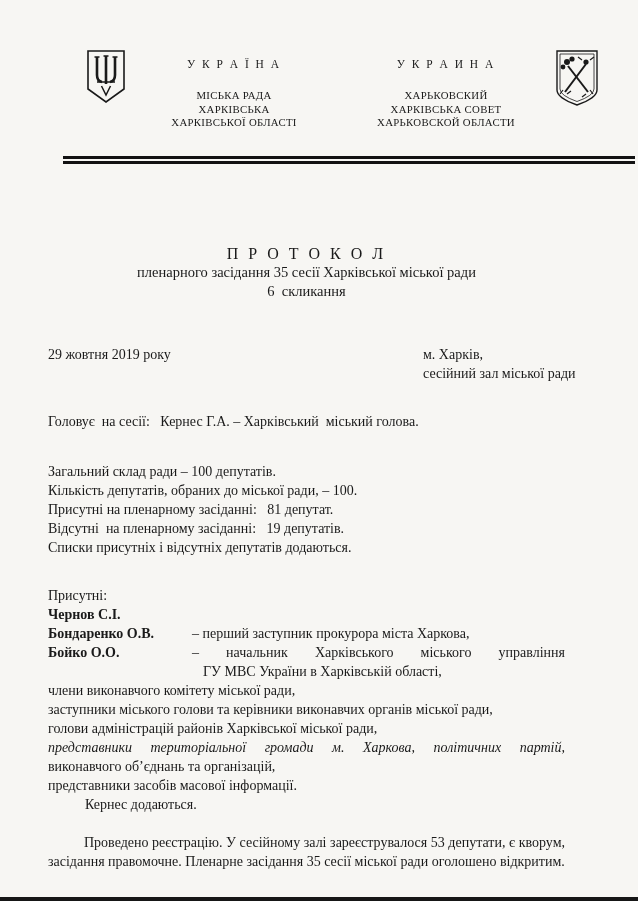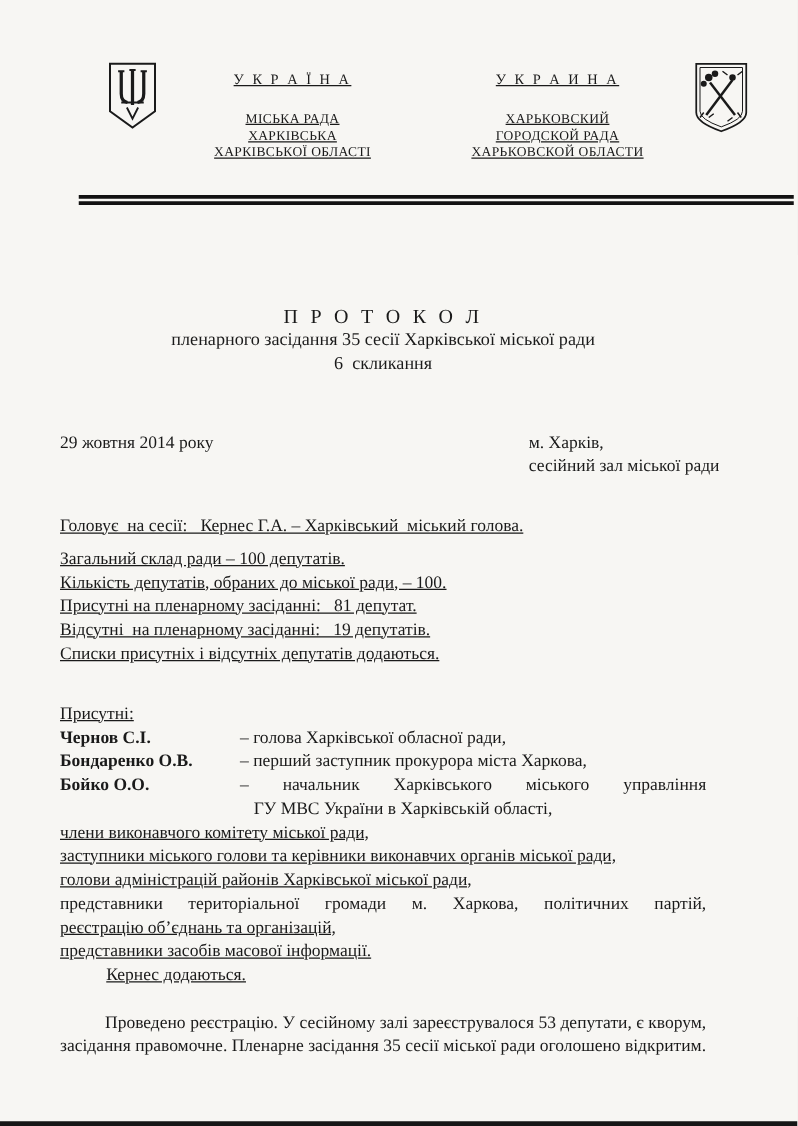--- a/index.html
+++ b/index.html
@@ -16,21 +16,21 @@
     line-height: 19px;
     overflow: hidden;
   }
   
   .header {
     display: flex;
     align-items: flex-start;
     padding: 48px 36px 0 84px;
   }
   .emblem { flex-shrink: 0; }
-  .org { flex: 1; text-align: center; text-decoration: underline; }
+  .org { flex: 1; text-align: center; }
   .org-country {
     font-size: 11.5px;
     letter-spacing: 2px;
     padding-top: 7px;
     white-space: pre;
   }
   .org-name {
     margin-top: 15px;
     font-size: 10.8px;
     line-height: 13.5px;
@@ -45,29 +45,29 @@
   
   .content { padding: 0 73px 0 48px; }
   .title-block { text-align: center; margin-top: 80px; }
   .title-main { font-size: 16px; letter-spacing: 3px; white-space: pre; }
   .title-sub { font-size: 14.5px; white-space: pre; }
   .dateline { display: flex; justify-content: space-between; margin-top: 44px; }
   .date-text { white-space: pre; }
   .place { width: 142px; }
   .place div { white-space: pre; }
   .chair { margin-top: 29px; }
-  .composition { margin-top: 7px; }
-  .line { white-space: pre; text-decoration: underline; }
+  .composition { margin-top: 31px; }
+  .line { white-space: pre; }
   .present-heading { margin-top: 29px; }
   .entry { display: flex; }
   .entry-name { width: 144px; flex-shrink: 0; white-space: pre; font-weight: bold; }
   .entry-role { flex: 1; white-space: pre; }
   .entry-role.spread { white-space: normal; text-align: justify; text-align-last: justify; }
   .role-cont { padding-left: 11px; white-space: pre; }
-  .group-line.spread { white-space: normal; text-align: justify; text-align-last: justify; }
+  .group-line.spread { white-space: normal; text-align: justify; text-align-last: justify; font-style: italic; }
   .note { padding-left: 37px; }
   .registration {
     margin-top: 19px;
     text-align: justify;
     text-indent: 36px;
   }
   .bottom-scan-line {
     position: absolute;
     left: 0; bottom: 0;
     width: 100%; height: 4px;
@@ -103,21 +103,21 @@
         <div>МІСЬКА РАДА</div>
         <div>ХАРКІВСЬКА</div>
         <div>ХАРКІВСЬКОЇ ОБЛАСТІ</div>
       </div>
     </div>
 
     <div class="org">
       <div class="org-country">У К Р А И Н А</div>
       <div class="org-name">
         <div>ХАРЬКОВСКИЙ</div>
-        <div>ГОРОДСКОЙ РАДА</div>
+        <div>ХАРКІВСЬКА СОВЕТ</div>
         <div>ХАРЬКОВСКОЙ ОБЛАСТИ</div>
       </div>
     </div>
 
     <span class="emblem">
       <svg width="50" height="60" viewBox="0 0 50 60" aria-hidden="true">
         <path d="M5 3 H45 V42 Q45 50 25 57 Q5 50 5 42 Z" fill="none" stroke="#1a1a1a" stroke-width="1.4"></path>
         <path d="M8 6 H42 V41 Q42 47.5 25 53.5 Q8 47.5 8 41 Z" fill="none" stroke="#1a1a1a" stroke-width="0.8"></path>
         <g stroke="#1a1a1a" stroke-width="2" fill="none">
           <path d="M13 44 L34 16"></path>
@@ -142,21 +142,21 @@
 
   <div class="content">
 
     <div class="title-block">
       <div class="title-main">П Р О Т О К О Л</div>
       <div class="title-sub">пленарного засідання 35 сесії Харківської міської ради</div>
       <div class="title-sub">6  скликання</div>
     </div>
 
     <div class="dateline">
-      <div class="date-text">29 жовтня 2014 року</div>
+      <div class="date-text">29 жовтня 2019 року</div>
       <div class="place">
         <div>м. Харків,</div>
         <div>сесійний зал міської ради</div>
       </div>
     </div>
 
     <div class="chair line">Головує  на сесії:   Кернес Г.А. – Харківський  міський голова.</div>
 
     <div class="composition">
       <div class="line">Загальний склад ради – 100 депутатів.</div>
@@ -164,41 +164,40 @@
       <div class="line">Присутні на пленарному засіданні:   81 депутат.</div>
       <div class="line">Відсутні  на пленарному засіданні:   19 депутатів.</div>
       <div class="line">Списки присутніх і відсутніх депутатів додаються.</div>
     </div>
 
     <div class="present-heading line">Присутні:</div>
 
     <div class="entries">
       <div class="entry">
         <div class="entry-name">Чернов С.І.</div>
-        <div class="entry-role">– голова Харківської обласної ради,</div>
       </div>
       <div class="entry">
         <div class="entry-name">Бондаренко О.В.</div>
         <div class="entry-role">– перший заступник прокурора міста Харкова,</div>
       </div>
       <div class="entry">
         <div class="entry-name">Бойко О.О.</div>
         <div class="entry-role-wrap" style="flex:1">
           <div class="entry-role spread">– начальник Харківського міського управління</div>
           <div class="role-cont">ГУ МВС України в Харківській області,</div>
         </div>
       </div>
     </div>
 
     <div class="groups">
       <div class="group-line line">члени виконавчого комітету міської ради,</div>
       <div class="group-line line">заступники міського голови та керівники виконавчих органів міської ради,</div>
       <div class="group-line line">голови адміністрацій районів Харківської міської ради,</div>
       <div class="group-line spread">представники територіальної громади м. Харкова, політичних партій,</div>
-      <div class="group-line line">реєстрацію об’єднань та організацій,</div>
+      <div class="group-line line">виконавчого об’єднань та організацій,</div>
       <div class="group-line line">представники засобів масової інформації.</div>
       <div class="note line">Кернес додаються.</div>
     </div>
 
     <div class="registration">Проведено реєстрацію. У сесійному залі зареєструвалося 53 депутати, є кворум, засідання правомочне. Пленарне засідання 35 сесії міської ради оголошено відкритим.</div>
 
   </div>
 
   <div class="bottom-scan-line"></div>
 </div>

